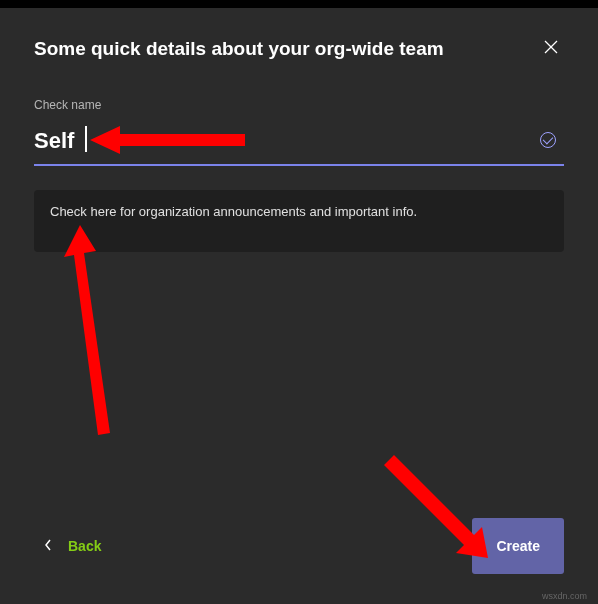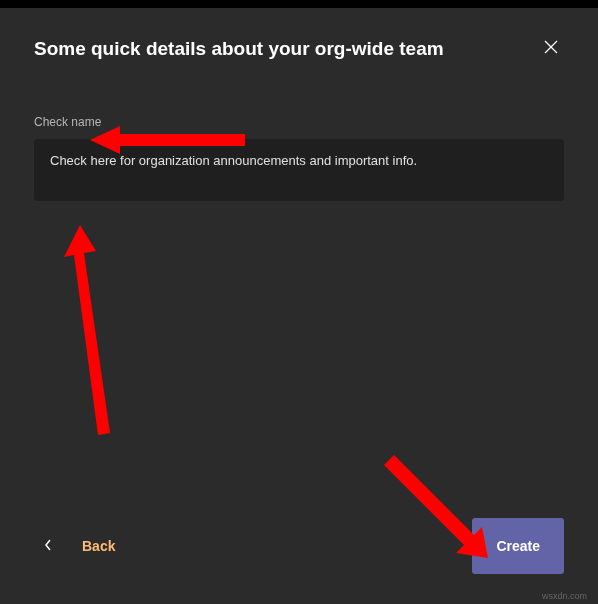--- a/index.html
+++ b/index.html
@@ -29,21 +29,21 @@
       padding: 28px 34px 20px 34px;
       height: calc(100% - 8px);
       display: flex;
       flex-direction: column;
       position: relative;
     }
     .dialog-header {
       display: flex;
       justify-content: space-between;
       align-items: center;
-      margin-bottom: 53px;
+      margin-bottom: 36px;
     }
     .dialog-title {
       font-size: 19px;
       font-weight: 700;
       color: #ffffff;
     }
     .close-btn {
       color: #ffffff;
       font-size: 16px;
       cursor: pointer;
@@ -119,22 +119,22 @@
     .dialog-footer {
       margin-top: auto;
       display: flex;
       justify-content: space-between;
       align-items: center;
       padding-bottom: 10px;
     }
     .back-btn {
       display: flex;
       align-items: center;
-      gap: 30px;
-      color: #fdba74;
+      gap: 16px;
+      color: #84cc16;
       font-size: 14px;
       font-weight: 600;
       cursor: pointer;
       padding: 8px 10px;
     }
     .back-chevron {
       font-size: 14px;
     }
     .create-btn {
       background: #6264a7;
@@ -175,20 +175,25 @@
     <div class="close-btn">
       <svg width="14" height="14" viewBox="0 0 14 14">
         <line x1="1" y1="1" x2="13" y2="13" stroke="#ffffff" stroke-width="1.2"></line>
         <line x1="13" y1="1" x2="1" y2="13" stroke="#ffffff" stroke-width="1.2"></line>
       </svg>
     </div>
   </div>
 
   <label class="field-label">Check name</label>
 
+  <div class="team-name-wrapper">
+    <input type="text" class="team-name-input" value="Self" style="">
+    <div class="cursor-blink"></div>
+    <div class="check-icon"></div>
+  </div>
 
 
   <textarea class="description-box" style="">Check here for organization announcements and important info.</textarea>
 
   <div class="dialog-footer">
     <div class="back-btn">
       <span class="back-chevron">
         <svg width="8" height="12" viewBox="0 0 8 12">
           <polyline points="6,1 2,6 6,11" fill="none" stroke="#ffffff" stroke-width="1.5"></polyline>
         </svg>

